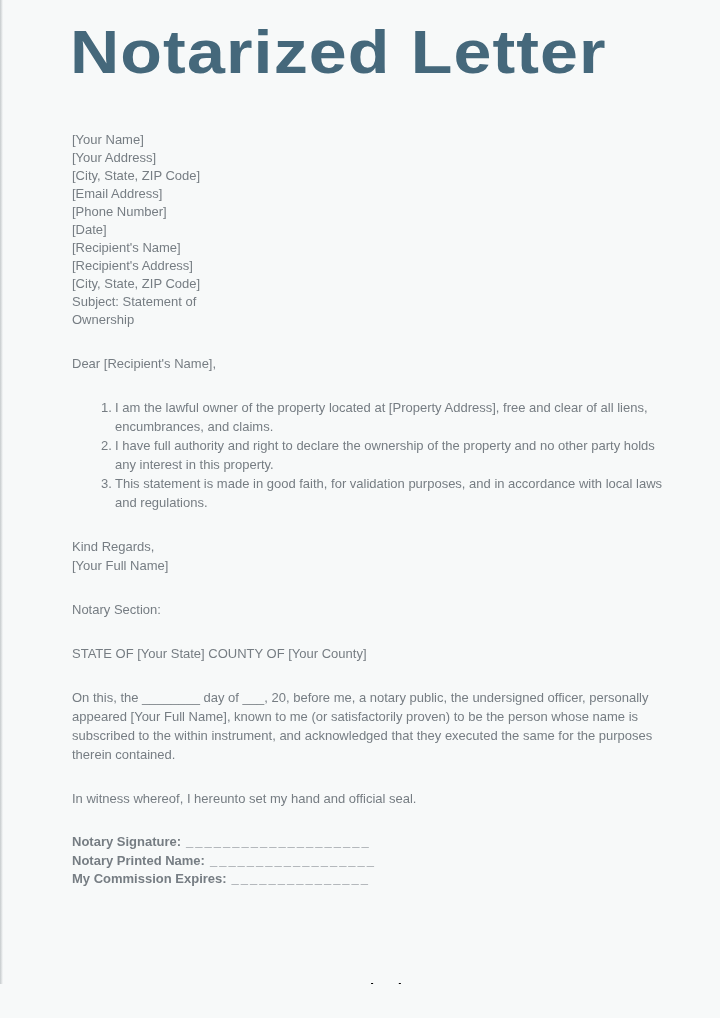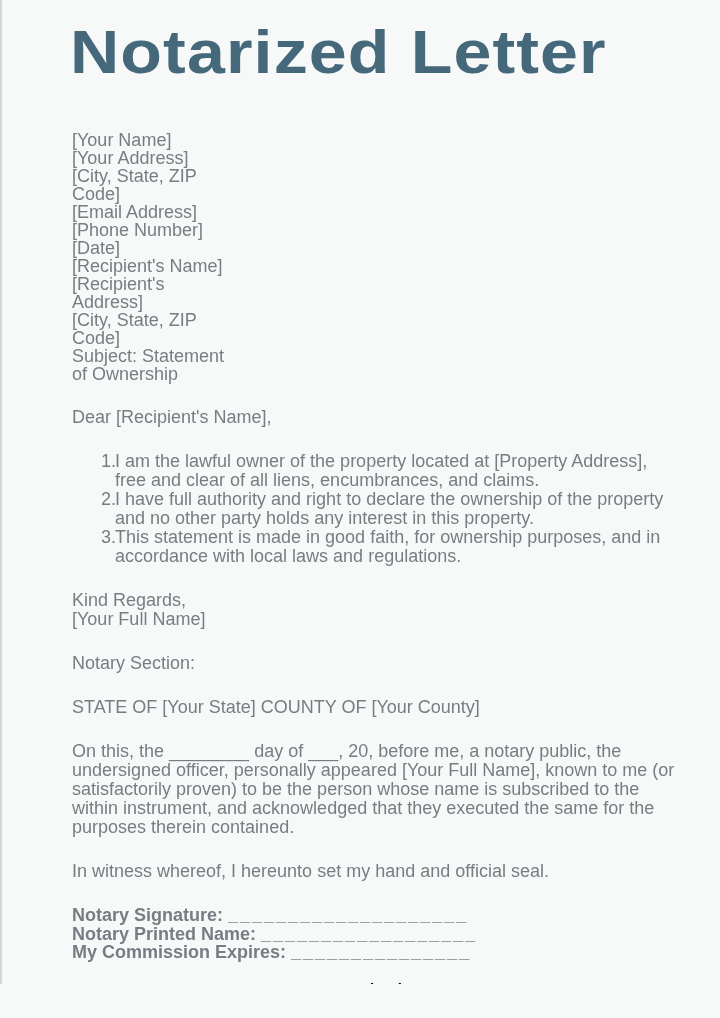--- a/index.html
+++ b/index.html
@@ -27,21 +27,21 @@
     font-weight: 700;
     color: #45687b;
     letter-spacing: 1px;
     white-space: nowrap;
     transform: scaleX(1.10);
     transform-origin: left top;
   }
   .content {
     margin-left: 72px;
     width: 604px;
-    font-size: 18px;
+    font-size: 13px;
     line-height: 19px;
   }
   .head-block {
     margin-top: 48px;
     width: 162px;
     line-height: 18px;
   }
   .head-block div { margin: 0; }
   p { margin: 25px 0; }
   ol.declarations {
@@ -96,21 +96,21 @@
       <div>[City, State, ZIP Code]</div>
       <div>Subject: Statement of Ownership</div>
     </div>
 
     <p>Dear [Recipient's Name],</p>
 
 
     <ol class="declarations">
       <li>I am the lawful owner of the property located at [Property Address], free and clear of all liens, encumbrances, and claims.</li>
       <li>I have full authority and right to declare the ownership of the property and no other party holds any interest in this property.</li>
-      <li>This statement is made in good faith, for ownership purposes, and in accordance with local laws and regulations.</li>
+      <li>This statement is made in good faith, for validation purposes, and in accordance with local laws and regulations.</li>
     </ol>
 
 
     <p><span>Kind Regards,</span><br>
       <span>[Your Full Name]</span></p>
 
     <p>Notary Section:</p>
 
     <p>STATE OF [Your State] COUNTY OF [Your County]</p>
 

